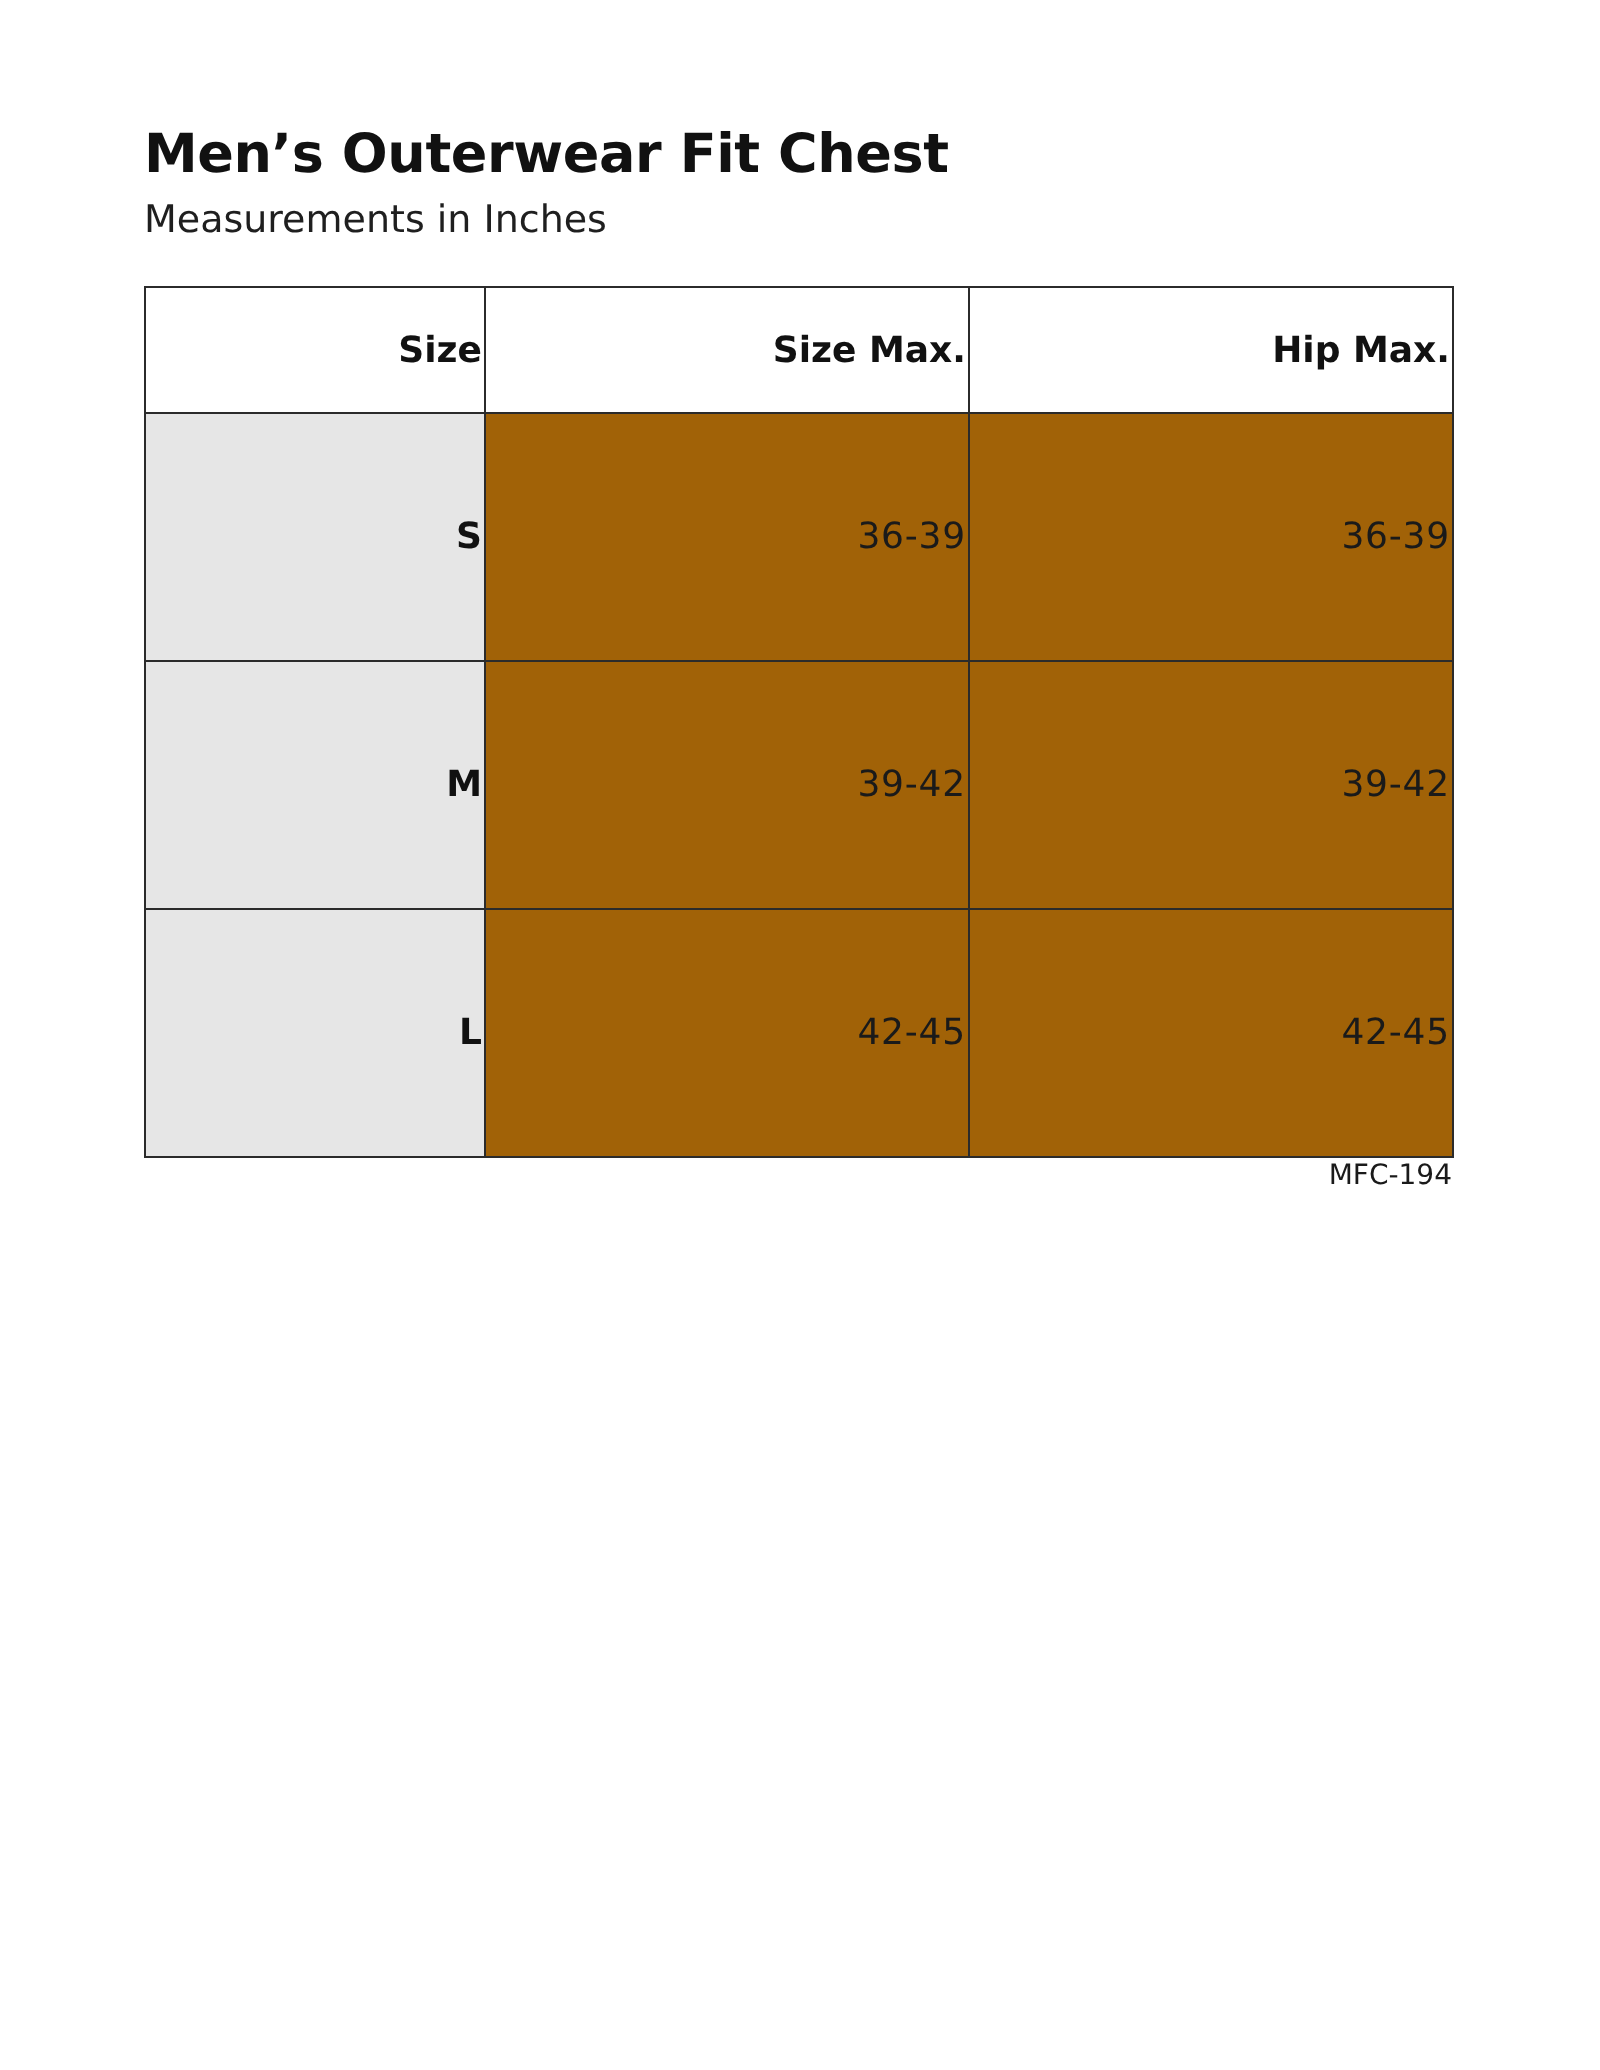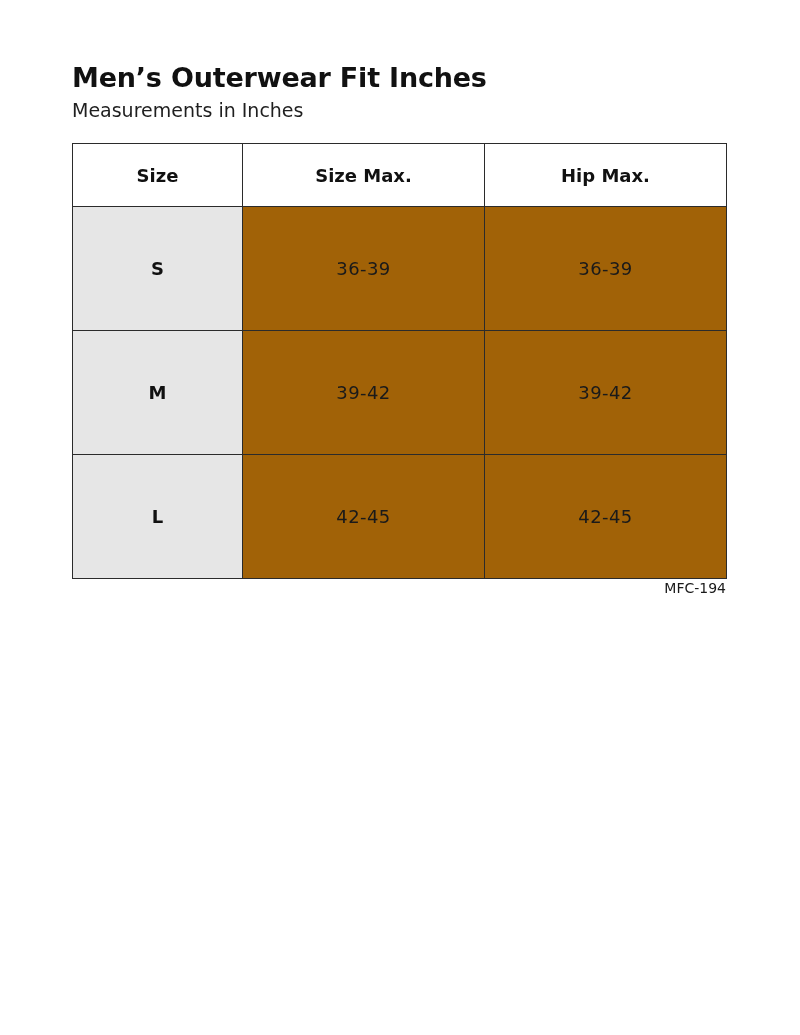--- a/index.html
+++ b/index.html
@@ -37,21 +37,21 @@
     color: #1f1f1f;
   }
   table.fit-chart {
     border-collapse: collapse;
     width: 654px;
     table-layout: fixed;
   }
   table.fit-chart th,
   table.fit-chart td {
     border: 1.5px solid #2b2b2b;
-    text-align: center;
+    text-align: right;
     vertical-align: middle;
   }
   table.fit-chart thead th {
     height: 60px;
     font-size: 18px;
     font-weight: bold;
     background: #ffffff;
     color: #111111;
   }
   col.col-size { width: 170px; }
@@ -80,21 +80,21 @@
     font-size: 14px;
     color: #1a1a1a;
     margin-top: 1px;
   }
 </style>
 </head>
 <body>
 
 <div class="page">
 
-  <h1 class="doc-title">Men’s Outerwear Fit Inches</h1>
+  <h1 class="doc-title">Men’s Outerwear Fit Chest</h1>
   <div class="doc-subtitle">Measurements in Inches</div>
 
   <table class="fit-chart">
     <colgroup>
       <col class="col-size">
       <col class="col-chest">
       <col class="col-hip">
     </colgroup>
     <thead>
       <tr>

